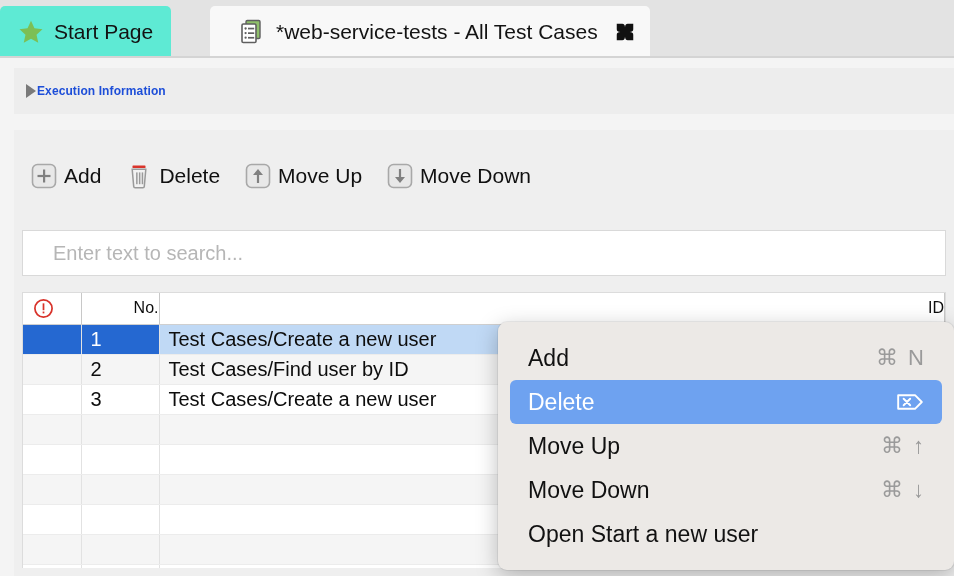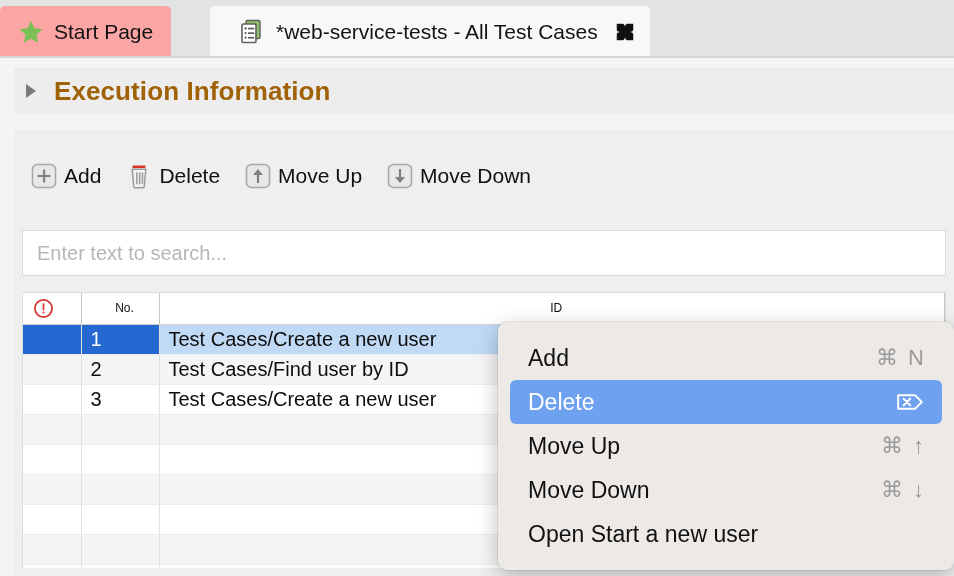--- a/index.html
+++ b/index.html
@@ -35,21 +35,21 @@
     gap: 10px;
     padding: 0 18px;
     box-sizing: border-box;
     border-radius: 5px 5px 0 0;
     font-size: 21px;
     color: #131313;
     white-space: nowrap;
   }
   .tab-inactive {
     left: 0;
-    background: #fca5a5;
+    background: #5eead4;
   }
   .tab-active {
     left: 210px;
     background: #f8f8f8;
     padding-right: 14px;
     padding-left: 28px;
   }
   .tabbar-underline {
     position: absolute;
     left: 0; top: 56px;
@@ -72,24 +72,24 @@
     box-sizing: border-box;
   }
   .exec-twisty {
     width: 0; height: 0;
     margin-left: 12px;
     border-top: 7px solid transparent;
     border-bottom: 7px solid transparent;
     border-left: 10px solid #7a7a7a;
   }
   .exec-title {
-    margin-left: 18px;
-    font-size: 26px;
+    margin-left: 1px;
+    font-size: 12px;
     font-weight: bold;
-    color: #a16207;
+    color: #1d4ed8;
     letter-spacing: 0.1px;
   }
 
   
   .panel {
     position: absolute;
     left: 14px; top: 130px;
     width: 940px; height: 446px;
     background: #efefef;
     box-sizing: border-box;
@@ -127,20 +127,21 @@
     align-items: center;
   }
   .search-input {
     border: 0; outline: 0;
     background: transparent;
     width: 100%;
     padding: 0 14px;
     font-family: "Liberation Sans", sans-serif;
     font-size: 20px;
     color: #3b82f6;
+    margin-left: 16px;
   }
   .search-input::placeholder { color: #b6b6b6; }
 
   
   .table-wrap {
     position: absolute;
     left: 8px; top: 162px;
     width: 924px; height: 276px;
     background: #ffffff;
     border: 1px solid #dcdcdc;
@@ -154,25 +155,25 @@
     table-layout: fixed;
     font-size: 20px;
     color: #0d0d0d;
   }
   table.grid th {
     height: 31px;
     background: #ffffff;
     border-bottom: 1px solid #cfcfcf;
     border-right: 1px solid #c8c8c8;
     font-weight: normal;
-    text-align: center;
+    text-align: right;
     padding: 0 0 0 9px;
     box-sizing: border-box;
     vertical-align: middle;
-    font-size: 12px;
+    font-size: 16px;
   }
   table.grid td {
     height: 30px;
     border-right: 1px solid #e2e2e2;
     border-bottom: 1px solid #ececec;
     padding: 0 0 0 9px;
     box-sizing: border-box;
     white-space: nowrap;
     overflow: hidden;
   }

